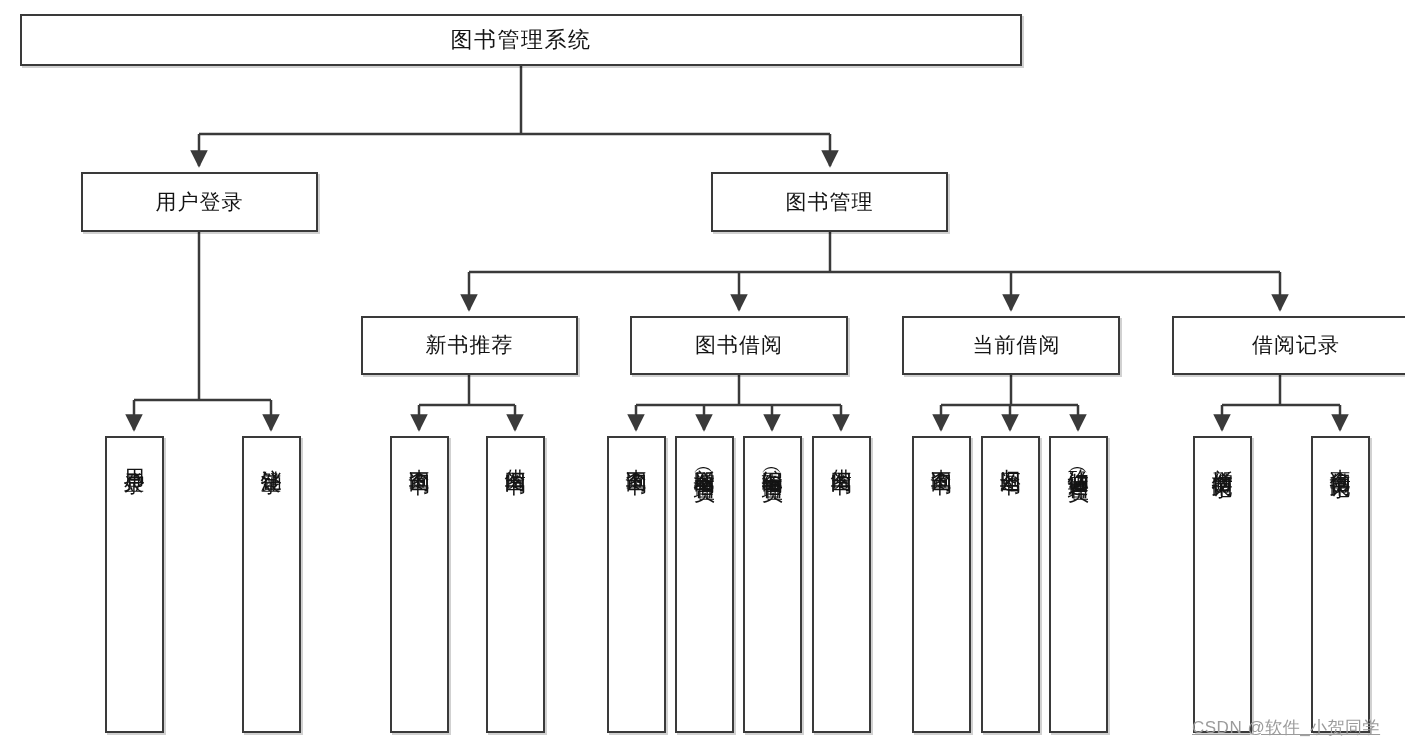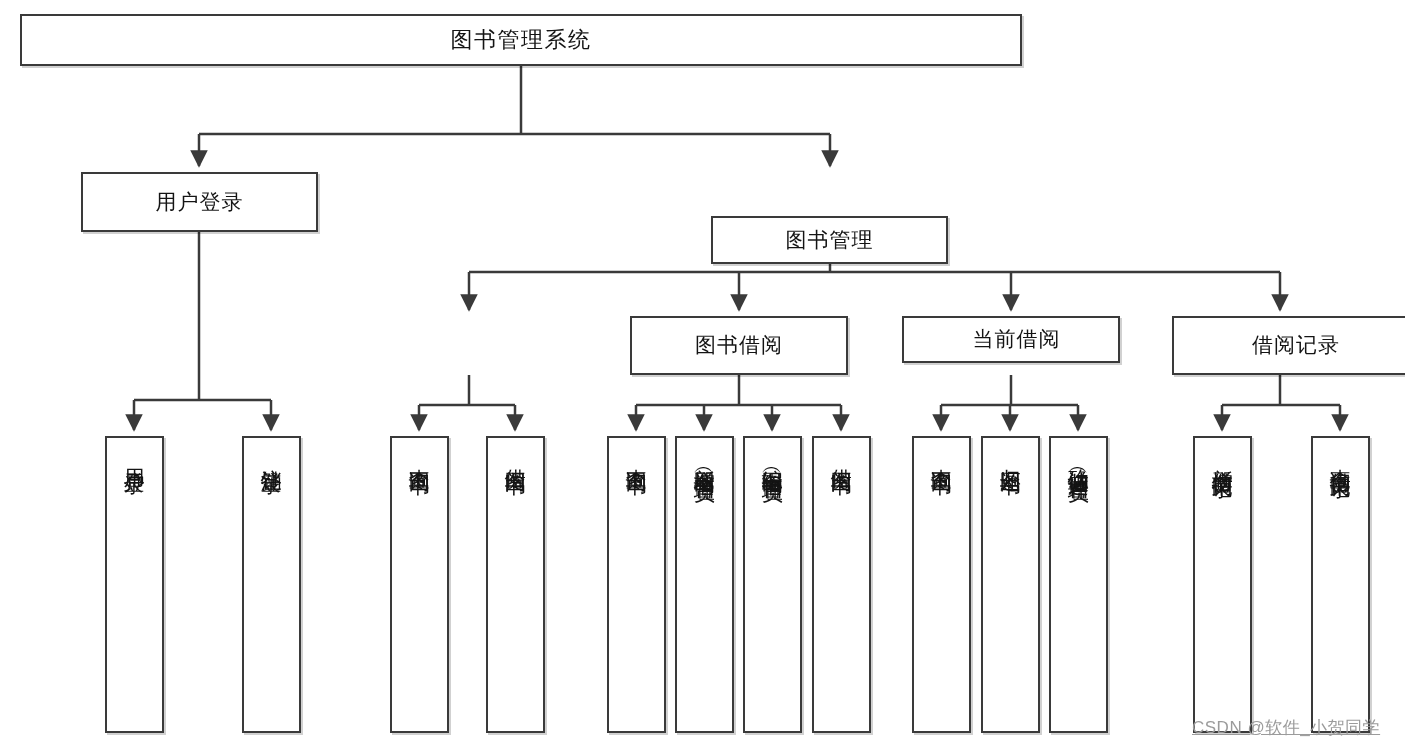--- a/index.html
+++ b/index.html
@@ -128,28 +128,31 @@
     </g>
   </svg>
 
   <div class="node root horiz" style="left:20px; top:14px; width:1002px; height:52px;">
     <span class="label">图书管理系统</span>
   </div>
 
   <div class="node horiz" style="left:81px; top:172px; width:237px; height:60px;">
     <span class="label">用户登录</span>
   </div>
-  <div class="node horiz" style="left:711px; top:172px; width:237px; height:48px;margin-top:44px;">
+  <div class="node horiz" style="left:711px; top:172px; width:237px; height:60px;">
     <span class="label">图书管理</span>
   </div>
 
+  <div class="node horiz" style="left:361px; top:316px; width:217px; height:59px;">
+    <span class="label">新书推荐</span>
+  </div>
   <div class="node horiz" style="left:630px; top:316px; width:218px; height:59px;">
     <span class="label">图书借阅</span>
   </div>
-  <div class="node horiz" style="left:902px; top:316px; width:218px; height:47px;padding-left:11px;">
+  <div class="node horiz" style="left:902px; top:316px; width:218px; height:59px;padding-left:11px;">
     <span class="label">当前借阅</span>
   </div>
   <div class="node horiz" style="left:1172px; top:316px; width:248px; height:59px;">
     <span class="label">借阅记录</span>
   </div>
 
   <div class="node leaf" style="left:105px; top:436px; width:59px; height:297px;">
     <span class="label">用户登录</span>
   </div>
   <div class="node leaf" style="left:242px; top:436px; width:59px; height:297px;">

